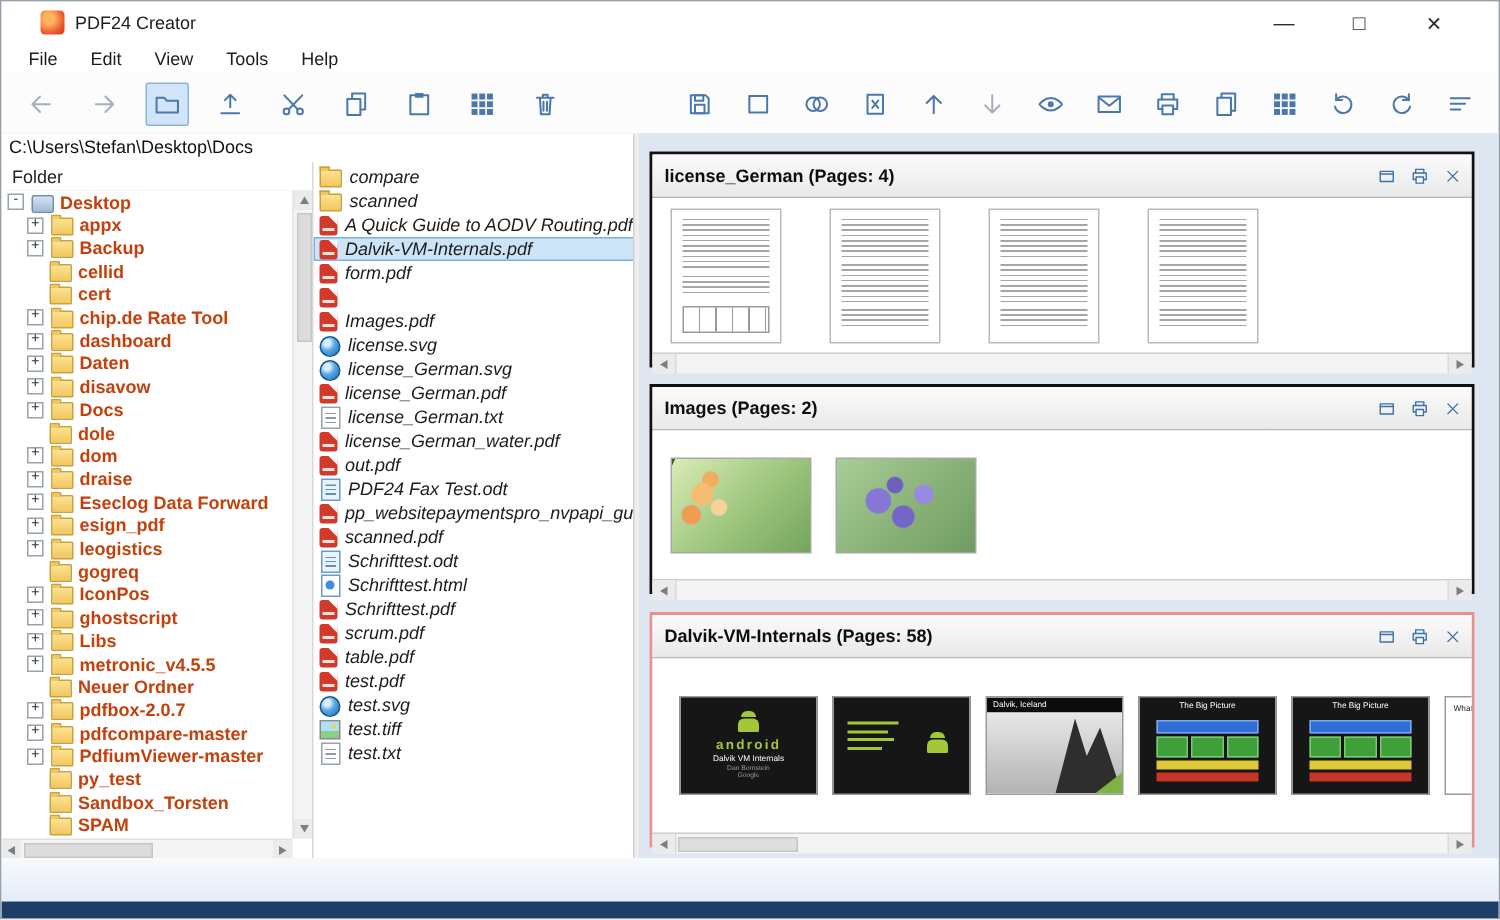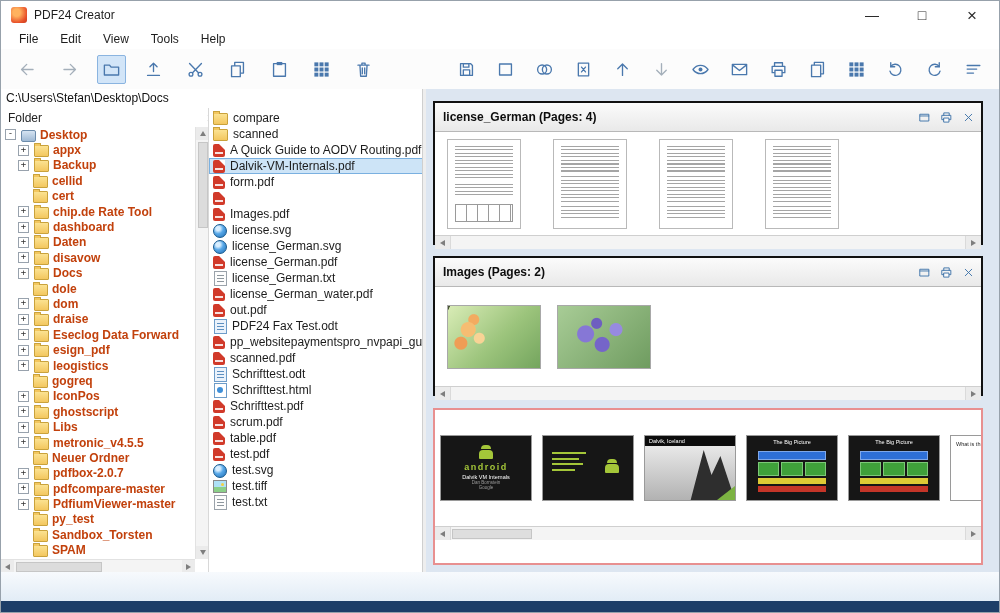--- a/index.html
+++ b/index.html
@@ -1,21 +1,21 @@
 <!DOCTYPE html>
 <html><head>
 <meta charset="utf-8">
 <style>
   html,body{margin:0;padding:0;background:#fff;}
   .window{position:relative;width:1000px;height:613px;border:1px solid #97a1ab;overflow:hidden;
           font-family:"Liberation Sans","DejaVu Sans",sans-serif;font-size:12px;color:#222;background:#fff;box-sizing:border-box;}
   .window *,{box-sizing:border-box;}
 
   
-  .titlebar{position:absolute;top:0;left:0;right:0;height:28px;background:#fff;display:flex;align-items:center;padding:0 10px;}
+  .titlebar{position:absolute;top:0;left:0;right:0;height:28px;background:#fff;display:flex;align-items:center;padding:0 26px;}
   .app-logo{width:16px;height:16px;border-radius:3px;margin-right:7px;flex:none;
             background:radial-gradient(circle at 35% 35%,#ffb25e 0 25%,#e8512a 70%,#c53a1d);}
   .title-text{font-size:12px;color:#1d1d1d;}
   .win-controls{margin-left:auto;display:flex;align-items:center;gap:32px;padding-right:8px;}
   .win-btn{width:18px;text-align:center;font-size:14px;color:#2b2b2b;cursor:default;line-height:1;}
   .win-btn.close{font-size:17px;}
 
   
   .menubar{position:absolute;top:28px;left:0;right:0;height:20px;background:#fff;display:flex;align-items:center;padding-left:7px;}
   .menu-item{padding:2px 11px;color:#1d1d1d;}
@@ -60,21 +60,21 @@
   .tsb.r{right:0;top:0;bottom:0;width:13px;}
   .v-thumb{position:absolute;left:1.5px;right:1.5px;top:15px;height:84px;background:#dcdcdc;border:1px solid #c6c6c6;}
   .h-thumb{position:absolute;top:1.5px;bottom:1.5px;left:15px;width:84px;background:#dcdcdc;border:1px solid #c6c6c6;}
 
   .tri-l{width:0;height:0;border-style:solid;border-width:3.5px 5px 3.5px 0;border-color:transparent #7e7e7e transparent transparent;}
   .tri-r{width:0;height:0;border-style:solid;border-width:3.5px 0 3.5px 5px;border-color:transparent transparent transparent #7e7e7e;}
   .tri-u{width:0;height:0;border-style:solid;border-width:0 3.5px 5px 3.5px;border-color:transparent transparent #7e7e7e transparent;}
   .tri-d{width:0;height:0;border-style:solid;border-width:5px 3.5px 0 3.5px;border-color:#7e7e7e transparent transparent transparent;}
 
   
-  .filelist{position:absolute;top:107px;left:207px;width:214px;height:464px;background:#fff;border-left:1px solid #d8d8d8;overflow:hidden;padding-top:2px;}
+  .filelist{position:absolute;top:107px;left:207px;width:214px;height:464px;background:#fff;border-left:1px solid #d8d8d8;overflow:hidden;padding-top:2px;font-style:italic;}
   .file-row{height:16px;display:flex;align-items:center;padding-left:4px;white-space:nowrap;overflow:hidden;}
   .file-row.selected{background:#cde4f7;outline:1px solid #7ab0e0;outline-offset:-1px;}
   .file-label{color:#1c1c1c;}
   .fi{width:13px;height:13px;margin-right:5px;position:relative;flex:none;}
   .fi-folder{height:10px;margin-top:2px;background:linear-gradient(#fbe291,#f3c75f);border:1px solid #c9a23c;border-radius:1px;}
   .fi-folder::before{content:"";position:absolute;top:-3px;left:-1px;width:5px;height:2px;background:#f3c75f;border:1px solid #c9a23c;border-bottom:none;}
   .fi-pdf{width:12px;height:13px;background:#d13a2a;border-radius:2px;}
   .fi-pdf::before{content:"";position:absolute;top:0;right:0;width:0;height:0;border:3px solid #fff;border-left-color:transparent;border-bottom-color:transparent;}
   .fi-pdf::after{content:"";position:absolute;left:2px;right:2px;bottom:3px;height:2px;background:rgba(255,255,255,.85);}
   .fi-svg{width:12px;height:12px;margin-top:1px;border-radius:50%;background:radial-gradient(circle at 34% 30%,#d8eeff 0 18%,#58a8e8 45%,#1f6db3);border:1px solid #16598f;}
@@ -92,21 +92,21 @@
   .preview{position:absolute;top:88px;left:425px;width:575px;height:483px;background:#dde6f1;}
   .doc-panel{position:absolute;left:7px;width:546px;background:#fff;border:2px solid #111;}
   .doc-panel.selected{border-color:#e89090;}
   .doc-header{height:20px;background:linear-gradient(#fbfbfb,#e9e9e9);border-bottom:1px solid #b8b8b8;display:flex;align-items:center;padding:4px 5px;}
   .doc-title{font-weight:bold;font-size:12px;color:#0d0d0d;padding-left:3px;white-space:nowrap;}
   .doc-icons{margin-left:auto;display:flex;gap:7px;align-items:center;}
   .doc-icon{width:15px;height:15px;color:#3c71a8;display:flex;align-items:center;justify-content:center;}
   .doc-body{display:flex;align-items:center;overflow:hidden;background:#fff;}
   .k-pages{gap:32px;padding-left:12px;}
   .k-images{gap:16px;padding-left:12px;}
-  .k-slides{gap:10px;padding-left:5px;}
+  .k-slides{gap:10px;padding-left:18px;}
 
   .doc-scroll{height:13px;border-top:1px solid #cfcfcf;background:#f4f4f4;position:relative;}
   .sb{position:absolute;top:0;bottom:0;width:15px;background:#ebebeb;display:flex;align-items:center;justify-content:center;}
   .sb.l{left:0;border-right:1px solid #dadada;}
   .sb.r{right:0;border-left:1px solid #dadada;}
   .doc-thumb{position:absolute;left:17px;top:1.5px;bottom:1.5px;width:78px;background:#dedede;border:1px solid #c5c5c5;}
 
   
   .page-thumb{width:72px;height:88px;border:1px solid #b9b9b9;background:#fff;flex:none;position:relative;}
   .pg-b{position:absolute;left:7px;right:7px;background:repeating-linear-gradient(to bottom,#a5a5a5 0 1px,transparent 1px 3.5px);}
@@ -752,20 +752,43 @@
         <div class="doc-scroll">
           <span class="sb l">
             <span class="tri-l"></span>
           </span>
           <span class="sb r">
             <span class="tri-r"></span>
           </span>
         </div>
       </div>
       <div class="doc-panel selected" style="top: 319px; height: 153px;">
+        <div class="doc-header">
+          <span class="doc-title">Dalvik-VM-Internals (Pages: 58)</span>
+          <div class="doc-icons">
+            <span class="doc-icon">
+              <svg viewBox="0 0 24 24" width="13" height="13" fill="none" stroke="currentColor" stroke-width="1.7" stroke-linecap="round" stroke-linejoin="round">
+                <rect x="4" y="6" width="16" height="12.5"></rect>
+                <path d="M4 9.2h16"></path>
+              </svg>
+            </span>
+            <span class="doc-icon">
+              <svg viewBox="0 0 24 24" width="13" height="13" fill="none" stroke="currentColor" stroke-width="1.7" stroke-linecap="round" stroke-linejoin="round">
+                <path d="M7 8V3.5h10V8"></path>
+                <rect x="4" y="8" width="16" height="8"></rect>
+                <rect x="7.5" y="13" width="9" height="7.5" fill="#fbfbfb"></rect>
+              </svg>
+            </span>
+            <span class="doc-icon">
+              <svg viewBox="0 0 24 24" width="13" height="13" fill="none" stroke="currentColor" stroke-width="1.7" stroke-linecap="round" stroke-linejoin="round">
+                <path d="M6 6l12 12M18 6 6 18"></path>
+              </svg>
+            </span>
+          </div>
+        </div>
         <div class="doc-body k-slides" style="height: 116px;">
           <div class="slide-thumb dark">
             <div class="robot"></div>
             <div class="s-brand">android</div>
             <div class="s-title">Dalvik VM Internals</div>
             <div class="s-sub">Dan Bornstein</div>
             <div class="s-sub">Google</div>
           </div>
           <div class="slide-thumb dark">
             <div class="s-bullets">

